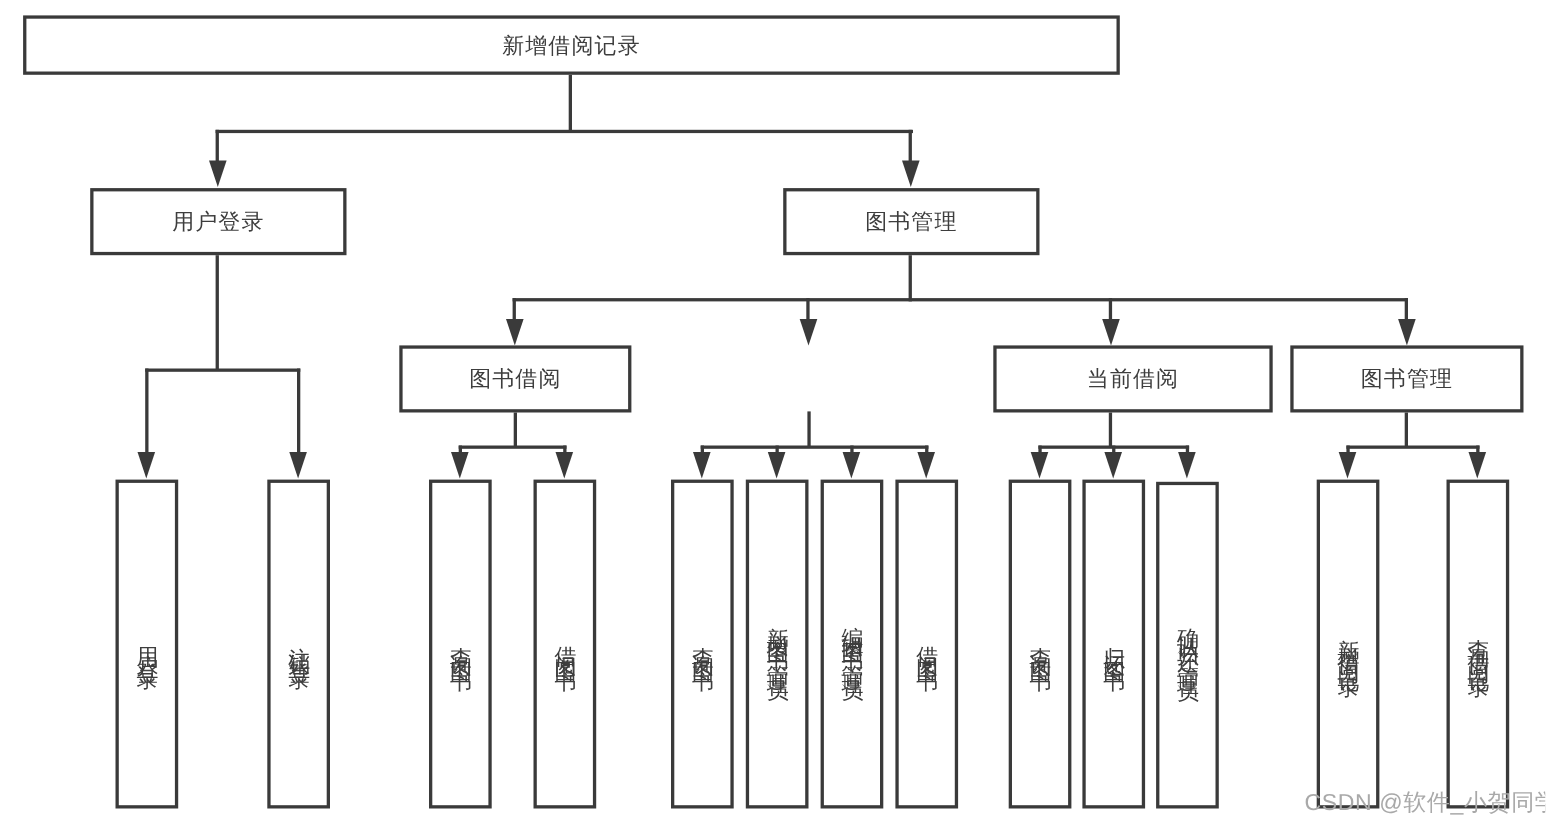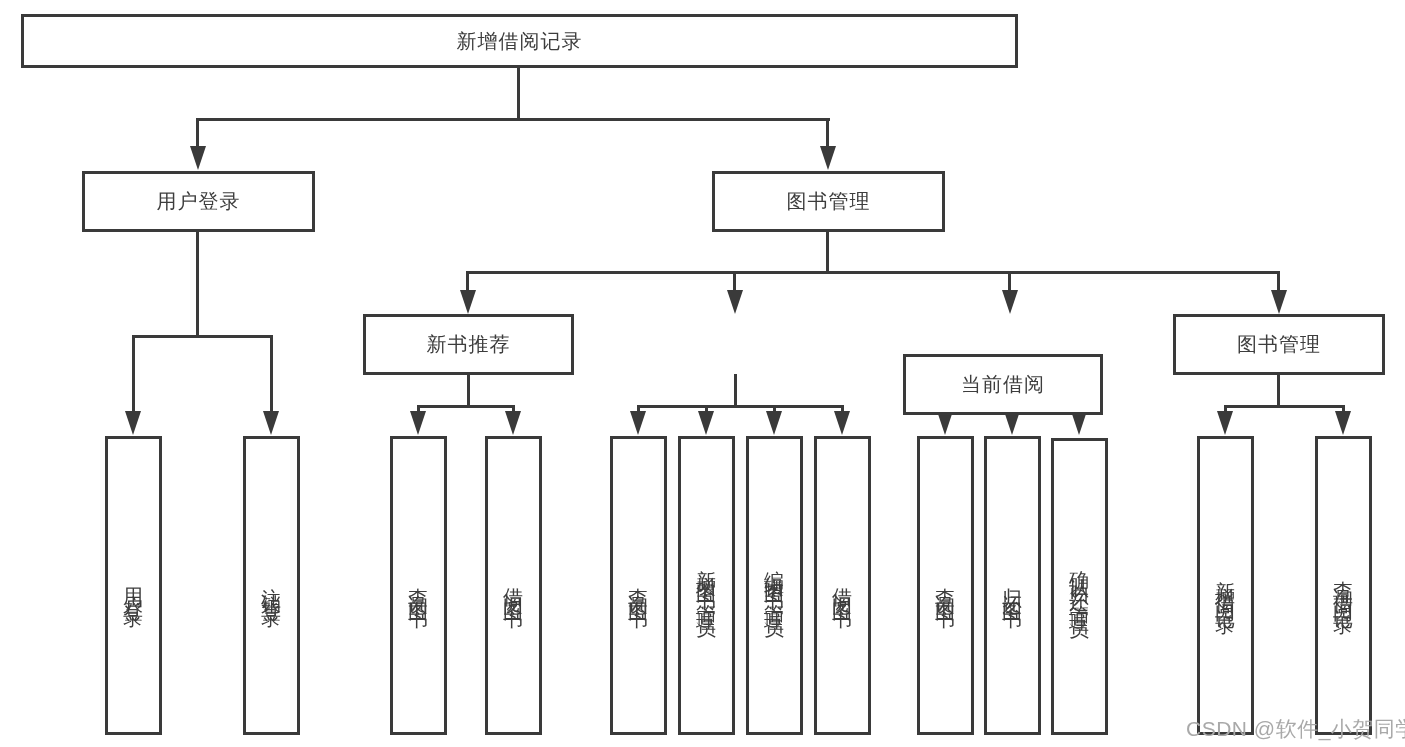--- a/index.html
+++ b/index.html
@@ -86,23 +86,23 @@
   <div class="vline" style="left:466px;top:271px;width:3px;height:22px;"></div>
   <div class="arrow" style="left:460px;top:290px;"></div>
   <div class="vline" style="left:733px;top:271px;width:3px;height:22px;"></div>
   <div class="arrow" style="left:727px;top:290px;"></div>
   <div class="vline" style="left:1008px;top:271px;width:3px;height:22px;"></div>
   <div class="arrow" style="left:1002px;top:290px;"></div>
   <div class="vline" style="left:1277px;top:271px;width:3px;height:22px;"></div>
   <div class="arrow" style="left:1271px;top:290px;"></div>
 
   <div class="box" style="left:363px;top:314px;width:211px;height:61px;">
-    <span>新书推荐</span>
+    <span>图书借阅</span>
   </div>
-  <div class="box" style="left:903px;top:314px;width:200px;height:61px;margin-top:40px;">
+  <div class="box" style="left:903px;top:314px;width:254px;height:61px;">
     <span>当前借阅</span>
   </div>
   <div class="box" style="left:1173px;top:314px;width:212px;height:61px;">
     <span>图书管理</span>
   </div>
 
   <div class="vline" style="left:467px;top:374px;width:3px;height:33px;"></div>
   <div class="hline" style="left:417px;top:405px;width:98px;height:3px;"></div>
   <div class="vline" style="left:417px;top:405px;width:3px;height:9px;"></div>
   <div class="arrow" style="left:410px;top:411px;"></div>

